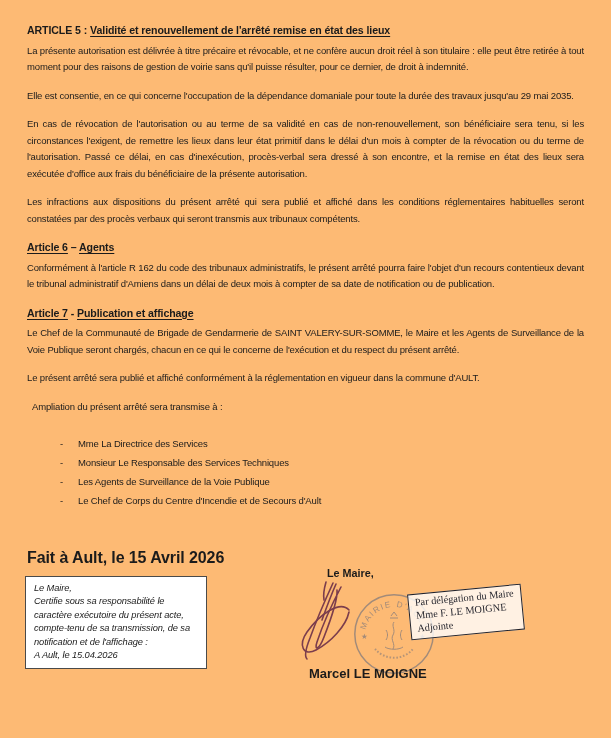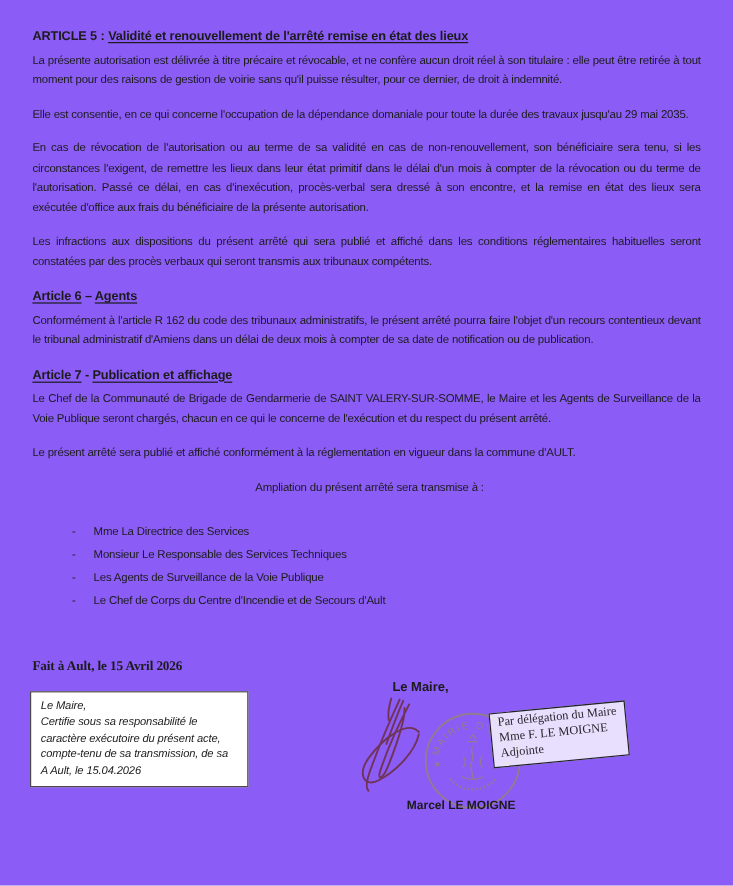--- a/index.html
+++ b/index.html
@@ -1,59 +1,58 @@
 <!DOCTYPE html>
 <html lang="fr"><head>
 <meta charset="utf-8">
 <style>
   * { box-sizing: border-box; margin: 0; padding: 0; }
   html, body { background: #e8e8e8; }
   .page {
     position: relative;
     width: 611px; height: 738px;
     margin: 0 auto;
-    background: #8b5cf6;
+    background: #fdba74;
     font-family: "Liberation Sans", sans-serif;
     color: #1b1b1b;
     overflow: hidden;
   }
   .content {
     padding: 22px 27px 0 27px;
     font-size: 9.5px;
     line-height: 16.5px;
     letter-spacing: -0.15px;
   }
   .para { text-align: justify; margin: 0 0 12px; }
   .art-heading {
     font-size: 10.6px;
     font-weight: bold;
     letter-spacing: -0.1px;
     margin: 10px 0 4px;
   }
   .art-heading.first { margin-top: 0; }
   .u { text-decoration: underline; text-underline-offset: 2px; }
   .h-label { margin-right: 3px; }
-  .ampliation { margin: 2px 0 19px; padding-left: 5px; text-align: center; }
+  .ampliation { margin: 2px 0 19px; padding-left: 5px; }
   ul.recipients { list-style: none; margin: 12px; }
   ul.recipients li {
     position: relative;
     padding-left: 39px;
     line-height: 19px;
   }
   ul.recipients li::before {
     content: "-";
     position: absolute;
     left: 21px;
   }
   .fait-line {
     position: absolute;
     left: 27px; top: 549px;
-    font-size: 11px; font-weight: bold;
+    font-size: 16px; font-weight: bold;
     letter-spacing: -0.1px;
-    font-family: Liberation Serif, serif;
   }
   .cert-box {
     position: absolute;
     left: 25px; top: 576px;
     width: 182px;
     border: 1px solid #4a4a4a;
     padding: 5px 8px 6px;
     font-size: 9.3px;
     font-style: italic;
     line-height: 13.4px;
@@ -86,22 +85,22 @@
     padding: 2px 6px 4px;
     font-family: "Liberation Serif", serif;
     font-size: 10.3px;
     line-height: 12.8px;
     color: #26262e;
     transform: rotate(-5.5deg);
     z-index: 3;
   }
   .mayor-name {
     position: absolute;
-    left: 339px; top: 666px;
-    font-size: 10px; font-weight: bold;
+    left: 309px; top: 666px;
+    font-size: 13px; font-weight: bold;
     z-index: 4;
   }
 </style>
 </head>
 <body>
 
 <div class="page">
 
   <div class="content">
 
@@ -133,20 +132,21 @@
     </ul>
   </div>
 
   <div class="fait-line">Fait à Ault, le 15 Avril 2026</div>
 
   <div class="cert-box">
     <div>Le Maire,</div>
     <div>Certifie sous sa responsabilité le</div>
     <div>caractère exécutoire du présent acte,</div>
     <div>compte-tenu de sa transmission, de sa</div>
+    <div>notification et de l'affichage :</div>
     <div>A Ault, le 15.04.2026</div>
   </div>
 
   <div class="mayor-title">Le Maire,</div>
 
   <svg class="signature-svg" width="62" height="88" viewBox="0 0 62 88">
     <g fill="none" stroke="#6e3048" stroke-width="1.6" stroke-linecap="round" opacity="0.9">
       <path d="M37,3 C31,16 22,36 14,58 C10,68 8,76 11,79"></path>
       <path d="M45,7 C36,24 27,44 21,62 C18,71 23,70 28,57 C35,39 42,20 41,10"></path>
       <path d="M53,30 C44,20 24,34 11,52 C2,65 7,77 20,70 C35,62 50,46 53,32"></path>

